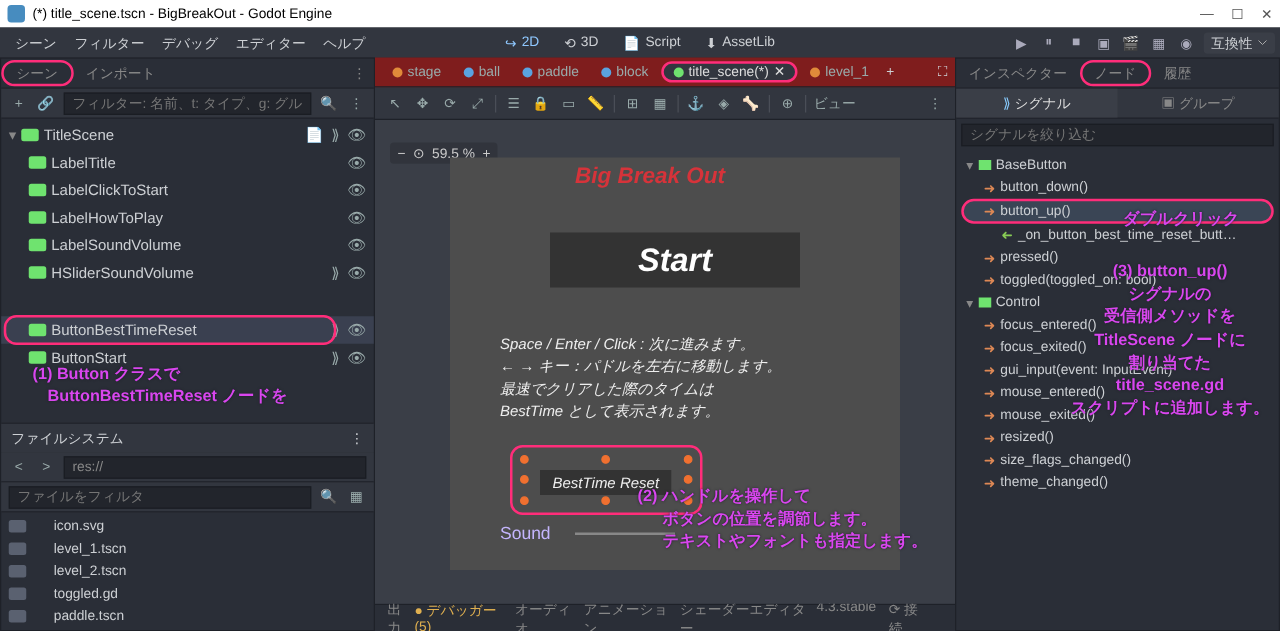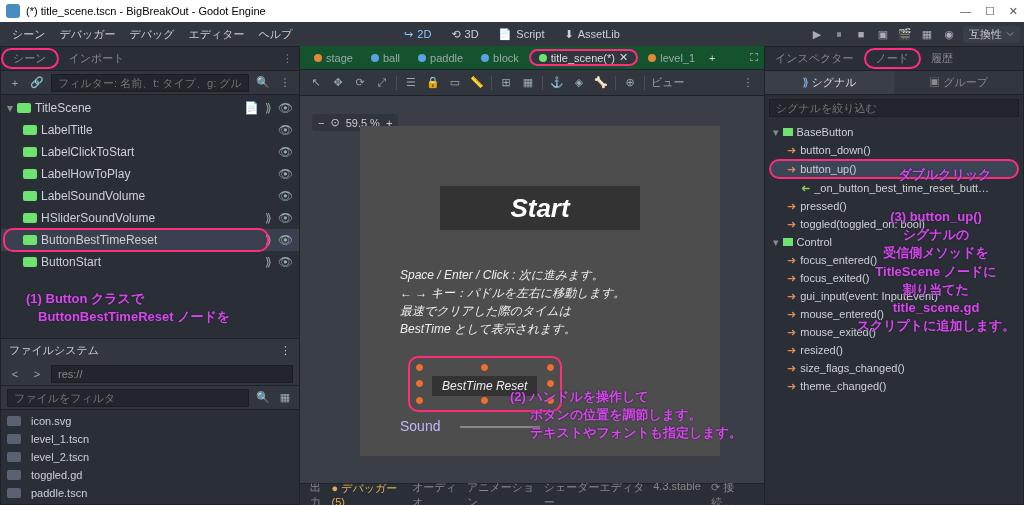--- a/index.html
+++ b/index.html
@@ -28,38 +28,38 @@
 .tab-row { display: flex; align-items: center; height: 24px; background: #2a2e37; border-bottom: 1px solid #1e2128; font-size: 11px; }
 .tab { padding: 3px 10px; color: #888; }
 .tab.highlight-border { border: 2px solid #ff2d7a; border-radius: 12px; padding: 1px 10px; }
 
 .toolbar-row { display:flex; align-items:center; height:24px; gap:6px; padding:0 6px; background:#32363f; border-bottom:1px solid #1e2128; }
 .toolbar-row .ico { width:16px; text-align:center; color:#9aa; }
 .filter-input { flex:1; background:#22252c; border:1px solid #1a1d23; padding:2px 6px; color:#888; font-size:11px; }
 
 .tree { padding: 2px 0; font-size: 12px; }
 .tree-row { display:flex; align-items:center; height:22px; padding: 0 6px; gap: 4px; position:relative; }
-.tree-row.selected { background:#3a4050; }
+.tree-row.selected { background:#3a4050;margin-top:24px; }
 .tree-row .node-icon { width:14px; height:10px; border-radius:2px; display:inline-block; }
 .ni-control { background:#6fe36f; }
 .ni-label { background:#6fe36f; }
 .ni-slider { background:#6fe36f; }
 .ni-button { background:#6fe36f; }
 .tree-row .dots { margin-left:auto; color:#888; display:flex; gap:6px; }
 .tree-row .rss { color:#9aa; }
 .tree-row .eye { color:#9aa; }
 .indent-1 { padding-left: 22px; }
 .highlight-box-red { position:absolute; border:2px solid #ff2d7a; border-radius:10px; pointer-events:none; }
 
 .fs-head { background:#32363f; padding:4px 8px; display:flex; align-items:center; gap:6px; border-top:1px solid #1e2128;}
 .fs-tree { padding:2px 6px; }
-.fs-row { display:flex; align-items:center; gap:10px; height:18px; font-size:11px; }
+.fs-row { display:flex; align-items:center; gap:22px; height:18px; font-size:11px; }
 .fs-icon { width:14px; height:10px; background:#5a6170; display:inline-block; border-radius:2px; }
 
-.scene-tabs { display:flex; align-items:center; height:24px; background:#14532d; border-bottom:1px solid #1e2128; gap:2px; padding:0 6px; }
+.scene-tabs { display:flex; align-items:center; height:24px; background:#7f1d1d; border-bottom:1px solid #1e2128; gap:2px; padding:0 6px; }
 .scene-tab { display:flex; align-items:center; gap:4px; padding:2px 8px; color:#9aa; font-size:11px; }
 .scene-tab .dot { width:8px; height:8px; border-radius:50%; display:inline-block; }
 .d-orange { background:#e08a3a; }
 .d-blue { background:#5aa3e0; }
 .d-green { background:#6fe36f; }
 .scene-tab.active { background:#32363f; color:#ddd; }
 .scene-tab.hl { border:2px solid #ff2d7a; border-radius:12px; padding:0 8px; }
 
 .editor-toolbar { display:flex; align-items:center; height:26px; background:#32363f; border-bottom:1px solid #1e2128; gap:6px; padding:0 8px; color:#9aa; }
 .editor-toolbar .sep { width:1px; height:14px; background:#4a4e57; }
@@ -111,21 +111,21 @@
   <div class="win-controls">
     <span>—</span>
     <span>☐</span>
     <span>✕</span>
   </div>
 </div>
 
 <div class="menubar">
   <div class="menu-left">
     <span>シーン</span>
-    <span>デバッガー</span>
+    <span>フィルター</span>
     <span>デバッグ</span>
     <span>エディター</span>
     <span>ヘルプ</span>
   </div>
   <div class="menu-center">
     <span class="mode-btn active">↪ <span>2D</span></span>
     <span class="mode-btn">⟲ <span>3D</span></span>
     <span class="mode-btn">📄 <span>Script</span></span>
     <span class="mode-btn">⬇ <span>AssetLib</span></span>
   </div>
@@ -321,20 +321,21 @@
       <span style="margin-left:auto" class="ico">⋮</span>
     </div>
     <div class="viewport">
       <div class="zoom-badge">
         <span>−</span>
         <span>⊙</span>
         <span>59.5 %</span>
         <span>+</span>
       </div>
       <div class="canvas">
+        <div class="game-title">Big Break Out</div>
         <div class="btn-start">Start</div>
         <div class="instructions">
           <div>Space / Enter / Click : 次に進みます。</div>
           <div>← → キー：パドルを左右に移動します。</div>
           <div>最速でクリアした際のタイムは</div>
           <div>BestTime として表示されます。</div>
         </div>
         <div class="best-time-btn">BestTime Reset</div>
         <div class="sel-handles">
           <div class="h" style="left:-4px; top:-4px"></div>

